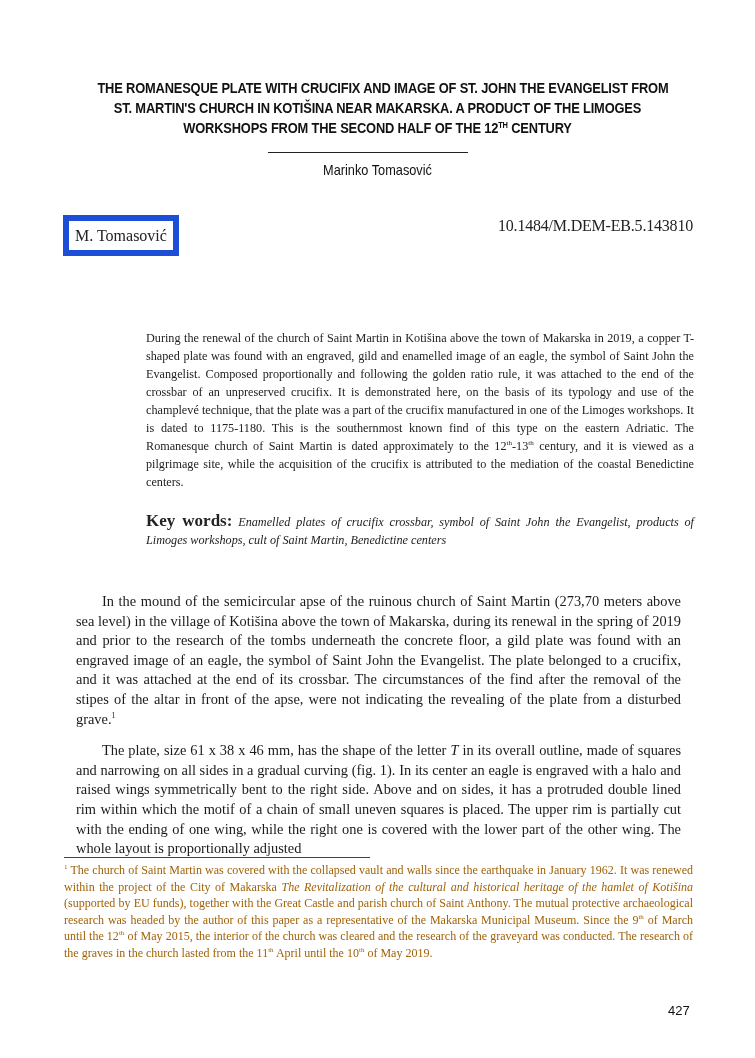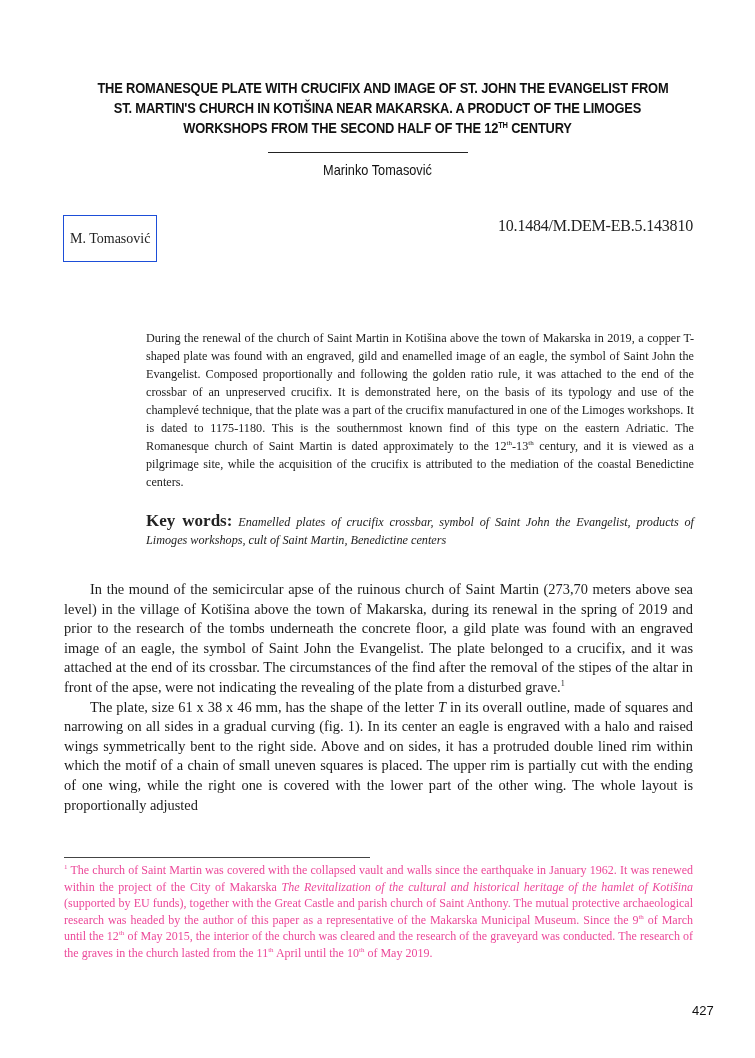--- a/index.html
+++ b/index.html
@@ -25,22 +25,22 @@
   }
   .author-name {
     position: absolute; left: 40px; top: 160px; width: 675px; text-align: center;
     font-family: "Liberation Sans", "DejaVu Sans", sans-serif;
     font-size: 15px; line-height: 20px;
     transform: scaleX(0.85); transform-origin: center top;
     color: #111;
   }
   .author-box {
     position: absolute; left: 63px; top: 215px; height: 21px;
-    padding: 12px 6px; border: 1px solid #1d4ed8;
-    font-size: 14px; line-height: 21px; color: #222;
+    padding: 4px 6px; border: 6px solid #1d4ed8;
+    font-size: 16px; line-height: 21px; color: #222;
   }
   .doi {
     position: absolute; right: 62px; top: 216px;
     font-size: 16px; line-height: 20px; color: #222;
     letter-spacing: -0.2px;
   }
   .abstract {
     position: absolute; left: 146px; top: 329px; width: 548px;
     font-size: 12.2px; line-height: 18px;
     text-align: justify; color: #222;
@@ -49,36 +49,36 @@
   .keywords {
     position: absolute; left: 146px; top: 512px; width: 548px;
     font-size: 12.2px; line-height: 18px; text-align: justify; color: #222;
   }
   .kw-label { font-weight: bold; font-style: normal; font-size: 17px; }
   .kw-text { font-style: italic; }
   .body {
     position: absolute; left: 64px; top: 580px; width: 629px;
     font-size: 14.4px; line-height: 19.6px; text-align: justify; color: #1a1a1a;
   }
-  .body p { margin: 0; text-indent: 26px; }
+  .body p { margin: 12px; text-indent: 26px; }
   .body sup { font-size: 8px; vertical-align: 6px; line-height: 0; }
   .fn-rule {
     position: absolute; left: 64px; top: 857px; width: 306px; height: 0;
     border-top: 1px solid #444;
   }
   .footnote {
     position: absolute; left: 64px; top: 862px; width: 629px;
-    font-size: 12px; line-height: 16.6px; text-align: justify; color: #ec4899;
+    font-size: 12px; line-height: 16.6px; text-align: justify; color: #a16207;
   }
   .footnote sup { font-size: 7px; vertical-align: 5px; line-height: 0; }
   .footnote .it { font-style: italic; }
   .page-number {
     position: absolute; left: 668px; top: 1003px;
     font-family: "Liberation Sans", "DejaVu Sans", sans-serif;
-    font-size: 13px; color: #111; margin-left: 24px;
+    font-size: 13px; color: #111;
   }
 </style>
 </head>
 <body>
 
 <div class="title">
   <span class="title-line">THE ROMANESQUE PLATE WITH CRUCIFIX AND IMAGE OF ST. JOHN THE EVANGELIST FROM</span>
   <span class="title-line">ST. MARTIN'S CHURCH IN KOTIŠINA NEAR MAKARSKA.  A PRODUCT OF THE LIMOGES</span>
   <span class="title-line"><span>WORKSHOPS FROM THE SECOND HALF OF THE 12</span><sup>TH</sup><span> CENTURY</span></span>
 </div>

